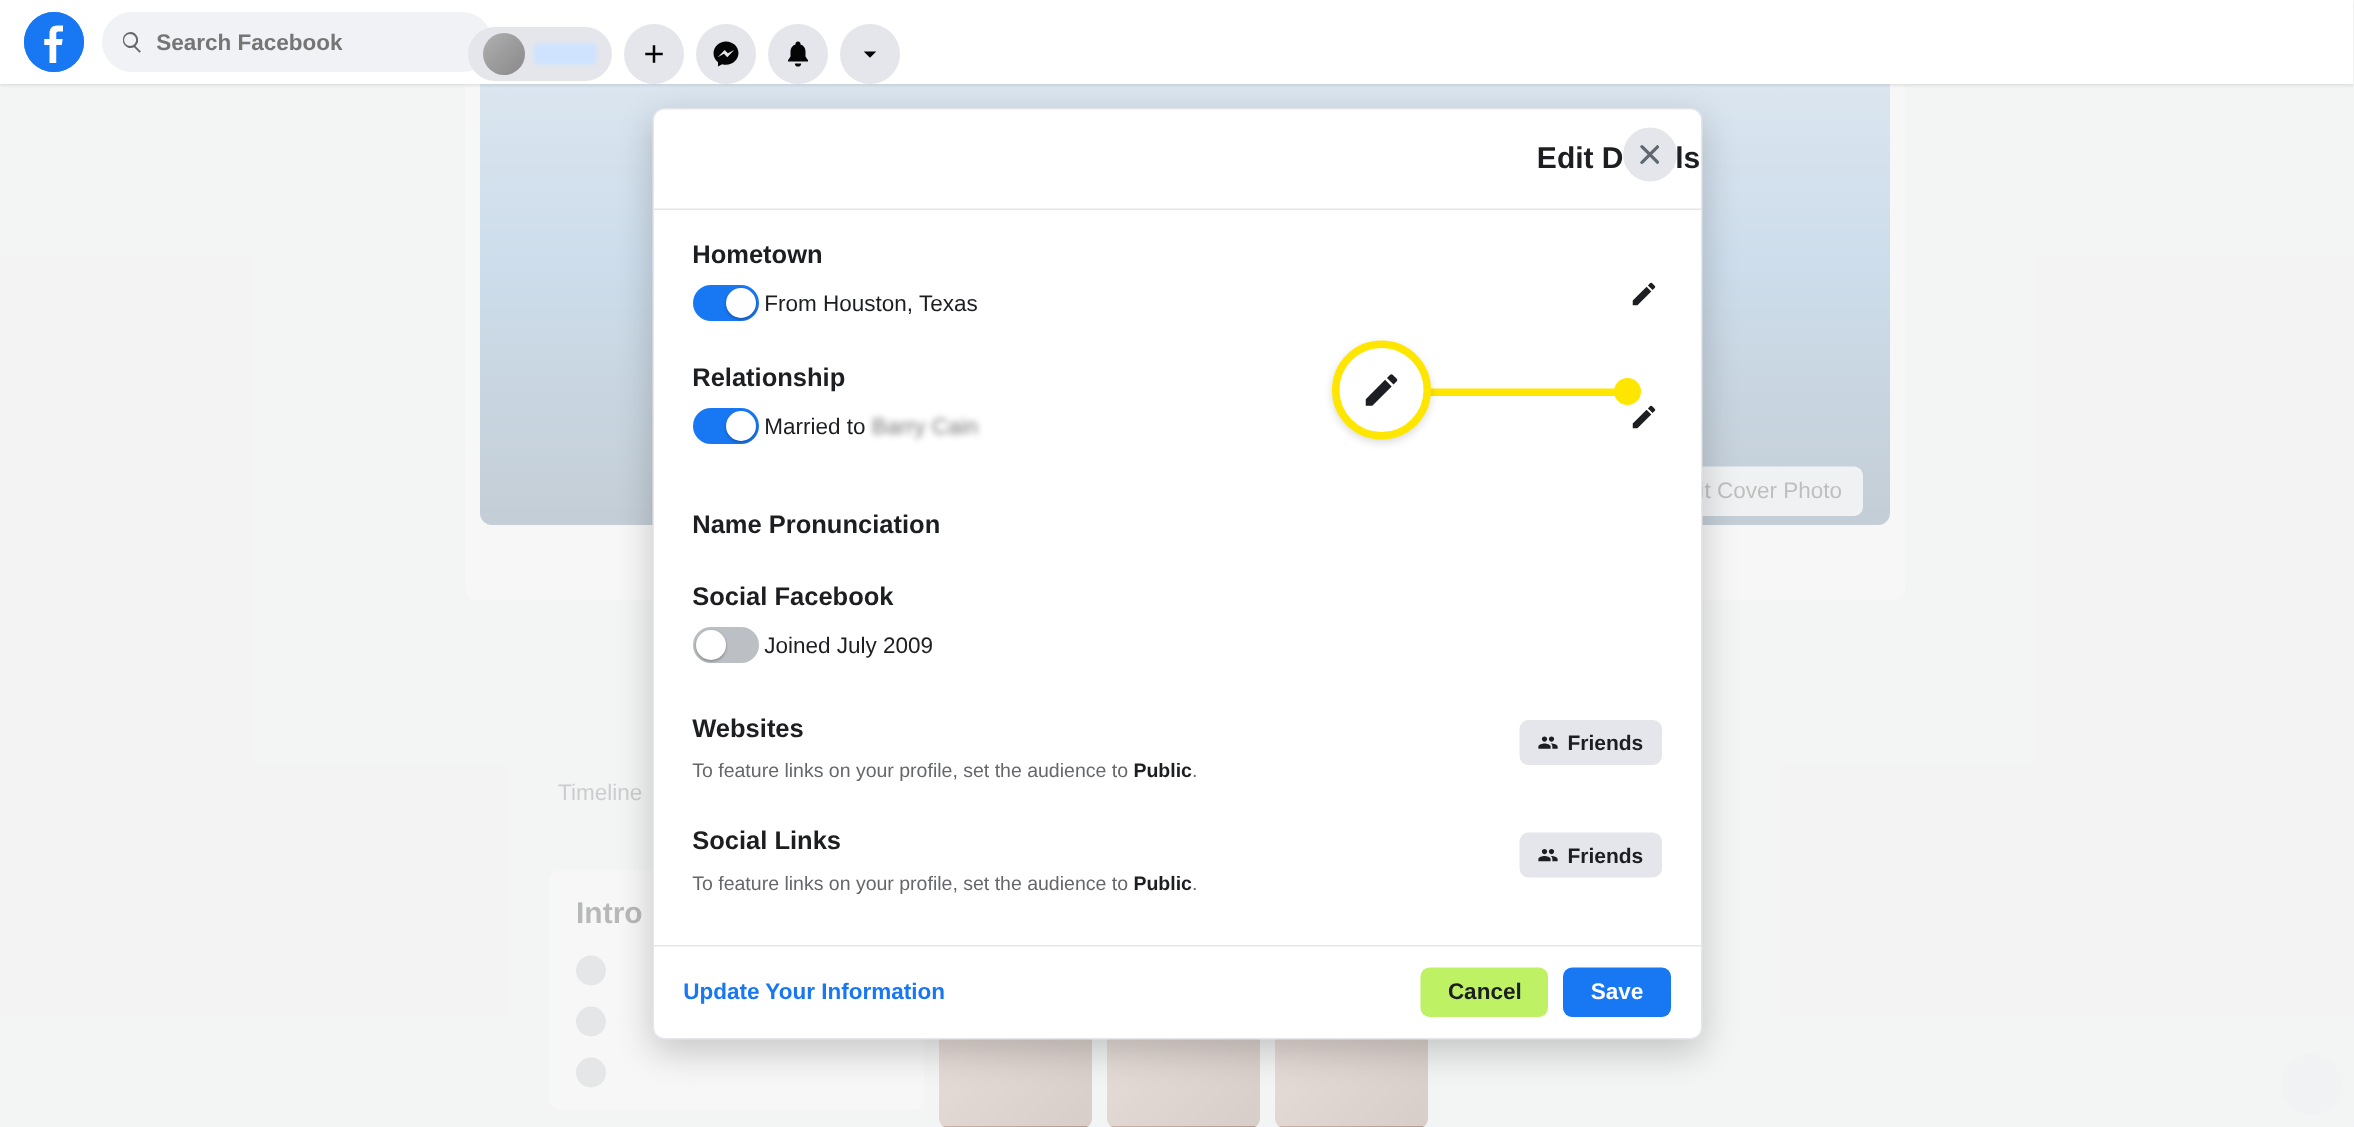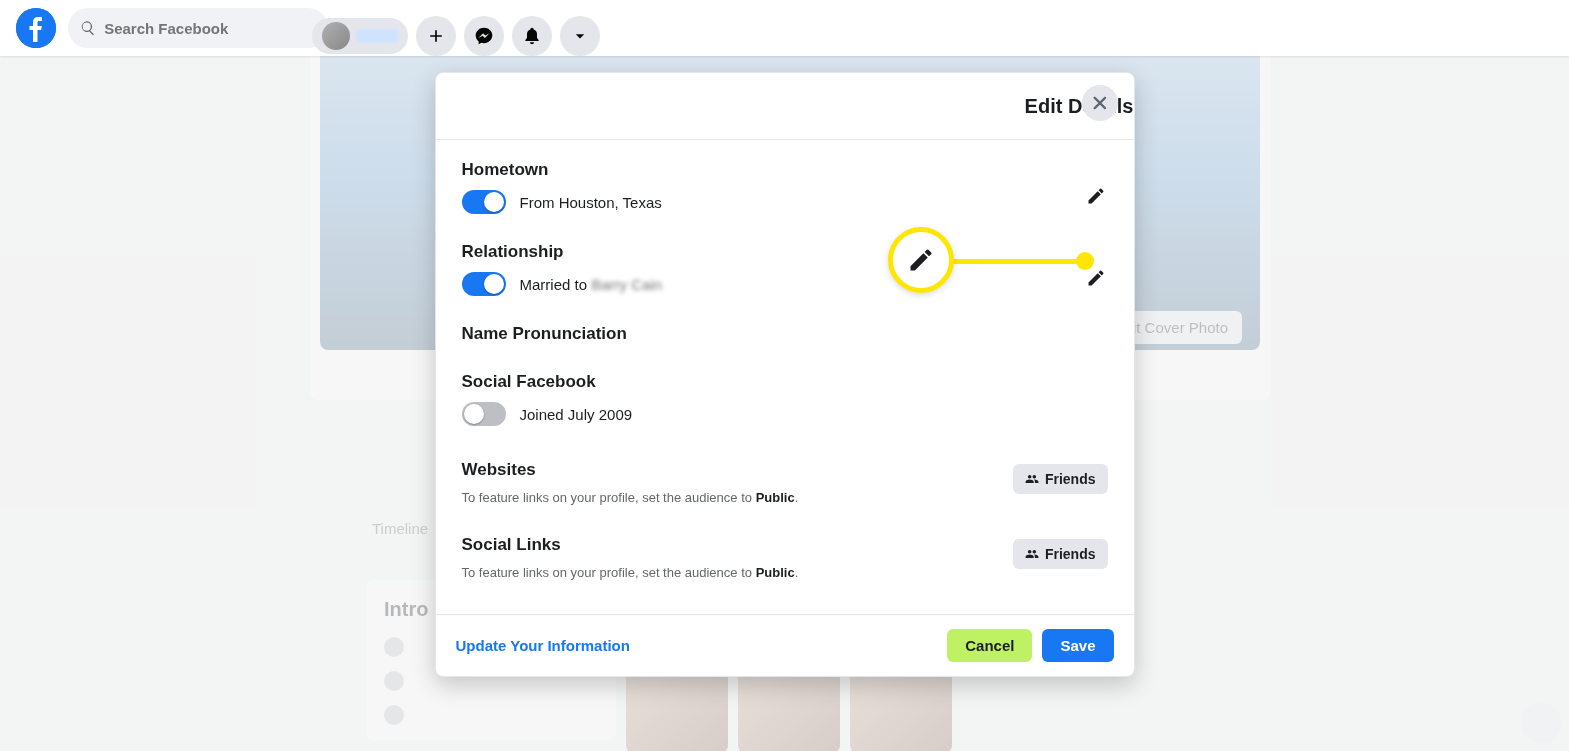--- a/index.html
+++ b/index.html
@@ -40,21 +40,21 @@
   .modal { position: absolute; top: 72px; left: 50%; transform: translateX(-50%); width: 700px; background: #fff; border-radius: 8px; box-shadow: 0 8px 24px rgba(0,0,0,0.2); z-index: 20; overflow: hidden; border: 1px solid #e4e6eb; }
   .modal-header { position: relative; height: 67px; display: flex; align-items: center; justify-content: flex-end; border-bottom: 1px solid #e4e6eb; }
   .modal-header h1 { font-size: 20px; font-weight: 700; color: #1c1e21; }
   .close-btn { position: absolute; right: 16px; top: 12px; width: 36px; height: 36px; border-radius: 50%; background: #e4e6eb; display: flex; align-items: center; justify-content: center; }
   .close-btn svg { width: 20px; height: 20px; fill: #606770; }
   .modal-body { padding: 8px 26px 12px 26px; max-height: 490px; overflow: hidden; }
   .section { margin-top: 12px; position: relative; }
   .section-title { font-size: 17px; font-weight: 600; color: #1c1e21; margin-bottom: 10px; }
   .section-sub { font-size: 13px; color: #65676b; margin-top: 2px; }
   .section-sub b { font-weight: 600; color: #1c1e21; }
-  .row { display: flex; align-items: center; gap: 14px; }
+  .row { display: flex; align-items: center; gap: 4px; }
   
   .toggle { width: 44px; height: 24px; border-radius: 14px; position: relative; flex-shrink: 0; }
   .toggle.on { background: #1877f2; }
   .toggle.off { background: #bcc0c4; }
   .toggle .knob { position: absolute; top: 2px; width: 20px; height: 20px; border-radius: 50%; background: #fff; box-shadow: 0 1px 2px rgba(0,0,0,0.3); }
   .toggle.on .knob { right: 2px; }
   .toggle.off .knob { left: 2px; }
   .row-text { font-size: 15px; color: #1c1e21; }
   .blur-text { color: #777; filter: blur(2px); -webkit-filter: blur(2px); }
   .edit-pencil { position: absolute; right: 0; top: 24px; width: 24px; height: 24px; display: flex; align-items: center; justify-content: center; }
@@ -187,21 +187,21 @@
           </div>
         <div class="row-text"><span>Married to </span><span class="blur-text">Barry Cain</span></div>
       </div>
       <div class="edit-pencil">
         <svg viewBox="0 0 24 24">
             <path d="M3 17.25V21h3.75L17.81 9.94l-3.75-3.75L3 17.25zM20.71 7.04a1 1 0 000-1.41l-2.34-2.34a1 1 0 00-1.41 0l-1.83 1.83 3.75 3.75 1.83-1.83z"></path>
           </svg>
       </div>
     </div>
 
-    <div class="section" style="margin-top:28px">
+    <div class="section" style="margin-top:44px">
       <div class="section-title">Name Pronunciation</div>
     </div>
 
     <div class="section" style="margin-top:28px">
       <div class="section-title">Social Facebook</div>
       <div class="row">
         <div class="toggle off">
             <div class="knob"></div>
           </div>
         <div class="row-text">Joined July 2009</div>

